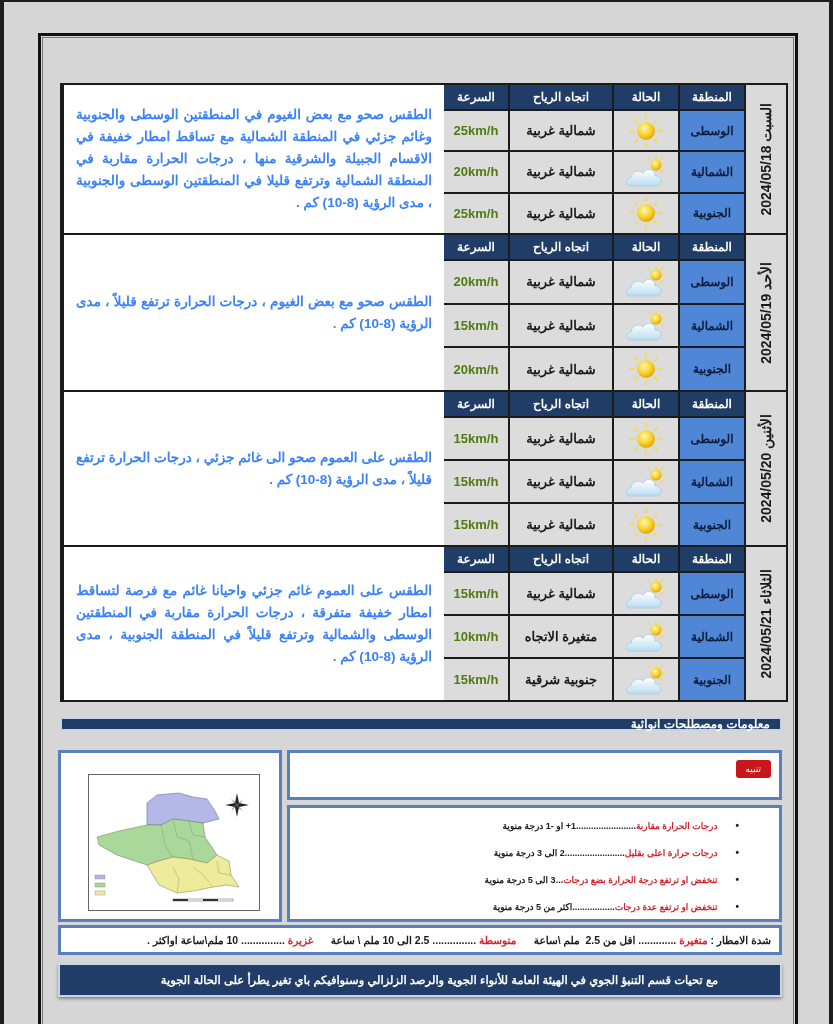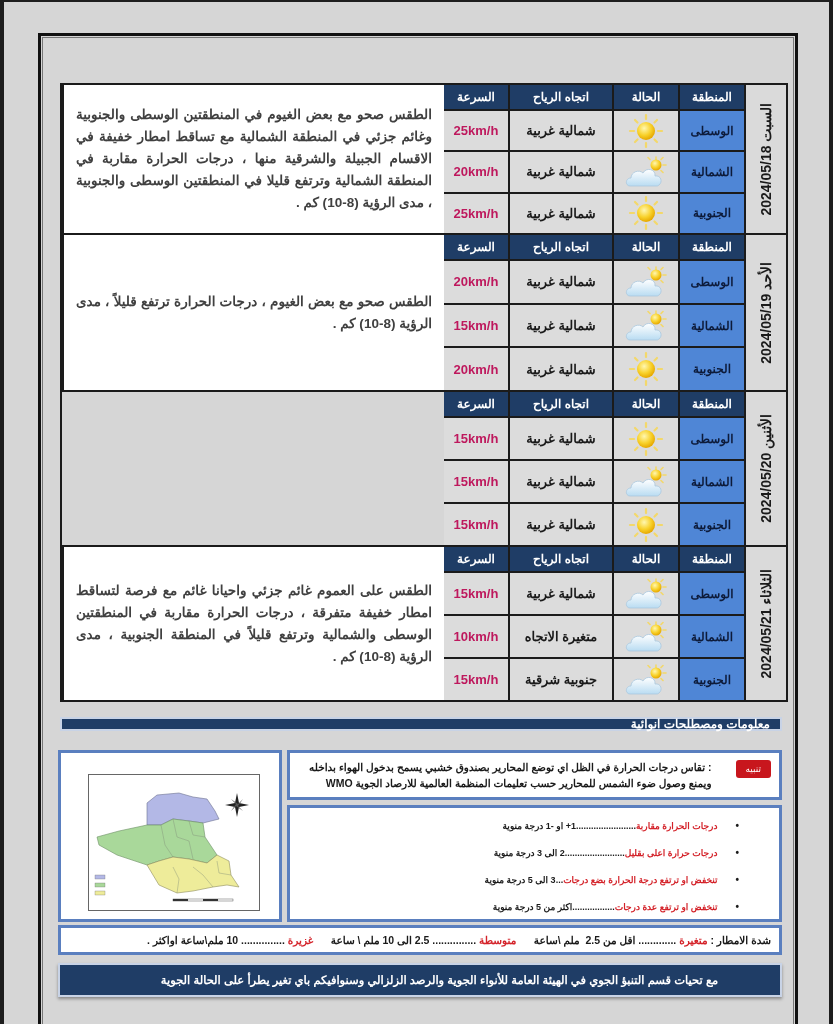--- a/index.html
+++ b/index.html
@@ -51,28 +51,28 @@
   .c-dir { width:104px; }
   .c-speed { width:64px; border-left:none !important; }
   .trow { display:flex; flex-direction:row-reverse; flex:1; border-top:2px solid #1b1b1b; }
   .trow > div {
     display:flex; align-items:center; justify-content:center; box-sizing:border-box;
     border-left:2px solid #1b1b1b;
   }
   .trow .c-region { background:#4f86d6; color:#0d1b3a; font-weight:bold; font-size:12px; font-family:Liberation Sans, sans-serif; }
   .trow .c-state { background:#dcdcdc; }
   .trow .c-dir { background:#dcdcdc; font-weight:bold; font-size:13px; color:#1a1a1a; font-family:"Liberation Sans", sans-serif; }
-  .trow .c-speed { background:#dcdcdc; font-weight:bold; font-size:13px; color:#be185d; font-family:"Liberation Sans", sans-serif; }
+  .trow .c-speed { background:#dcdcdc; font-weight:bold; font-size:13px; color:#4d7c0f; font-family:"Liberation Sans", sans-serif; }
   .desc-col {
     flex:1; background:#fff; border-left:2px solid #1b1b1b;
     display:flex; align-items:center; padding:0 12px;
   }
   .desc-text {
     direction:rtl; text-align:justify; font-family:"Liberation Sans", sans-serif;
-    font-weight:bold; font-size:13.5px; line-height:22px; color:#404040; width:100%;
+    font-weight:bold; font-size:13.5px; line-height:22px; color:#3b82f6; width:100%;
   }
   .wx-icon { width:44px; height:36px; }
   
   .info-header {
     position:absolute; left:60px; top:717px; width:722px; height:14px;
     background:#1f3d66; border:2px solid #c8d3e6; box-sizing:border-box;
     color:#fff; font-family:"Liberation Sans", sans-serif; font-weight:bold; font-size:12px;
     direction:rtl; padding-right:10px; display:flex; align-items:center;
   }
   .map-box {
@@ -294,20 +294,23 @@
       <div class="c-region">الجنوبية</div>
       <div class="c-state">
           <svg class="wx-icon">
             <use href="#sym-sun"></use>
           </svg>
         </div>
       <div class="c-dir">شمالية غربية</div>
       <div class="c-speed">15km/h</div>
     </div>
   </div>
+  <div class="desc-col">
+      <div class="desc-text">الطقس على العموم صحو الى غائم جزئي ، درجات الحرارة ترتفع قليلاً ، مدى الرؤية (8-10) كم .</div>
+    </div>
 </div>
 
 <div class="day-block" style="top:545px;height:157px;">
   <div class="date-col">
       <span class="date-label">الثلاثاء 2024/05/21</span>
     </div>
   <div class="table-area">
     <div class="thead">
       <div class="c-region">المنطقة</div>
       <div class="c-state">الحالة</div>
@@ -385,21 +388,20 @@
         <rect x="84" y="124" width="60" height="2" fill="#fff" stroke="#333" stroke-width="0.4"></rect>
         <rect x="84" y="124" width="15" height="2" fill="#333"></rect>
           <rect x="114" y="124" width="15" height="2" fill="#333"></rect>
       </g>
     </svg>
   </div>
 </div>
 
 <div class="notice-box">
   <span class="notice-badge">تنبيه</span>
-  <span class="notice-text">: تقاس درجات الحرارة في الظل اي توضع المحارير بصندوق خشبي يسمح بدخول الهواء بداخله ويمنع وصول ضوء الشمس للمحارير حسب تعليمات المنظمة العالمية للارصاد الجوية WMO</span>
 </div>
 
 <div class="scale-box">
   <div class="scale-item">
     <span class="bullet">•</span>
     <span class="red">درجات الحرارة مقاربة</span>
       <span>........................</span>
       <span> 1+  او -1 درجة منوية</span>
   </div>
   <div class="scale-item">

